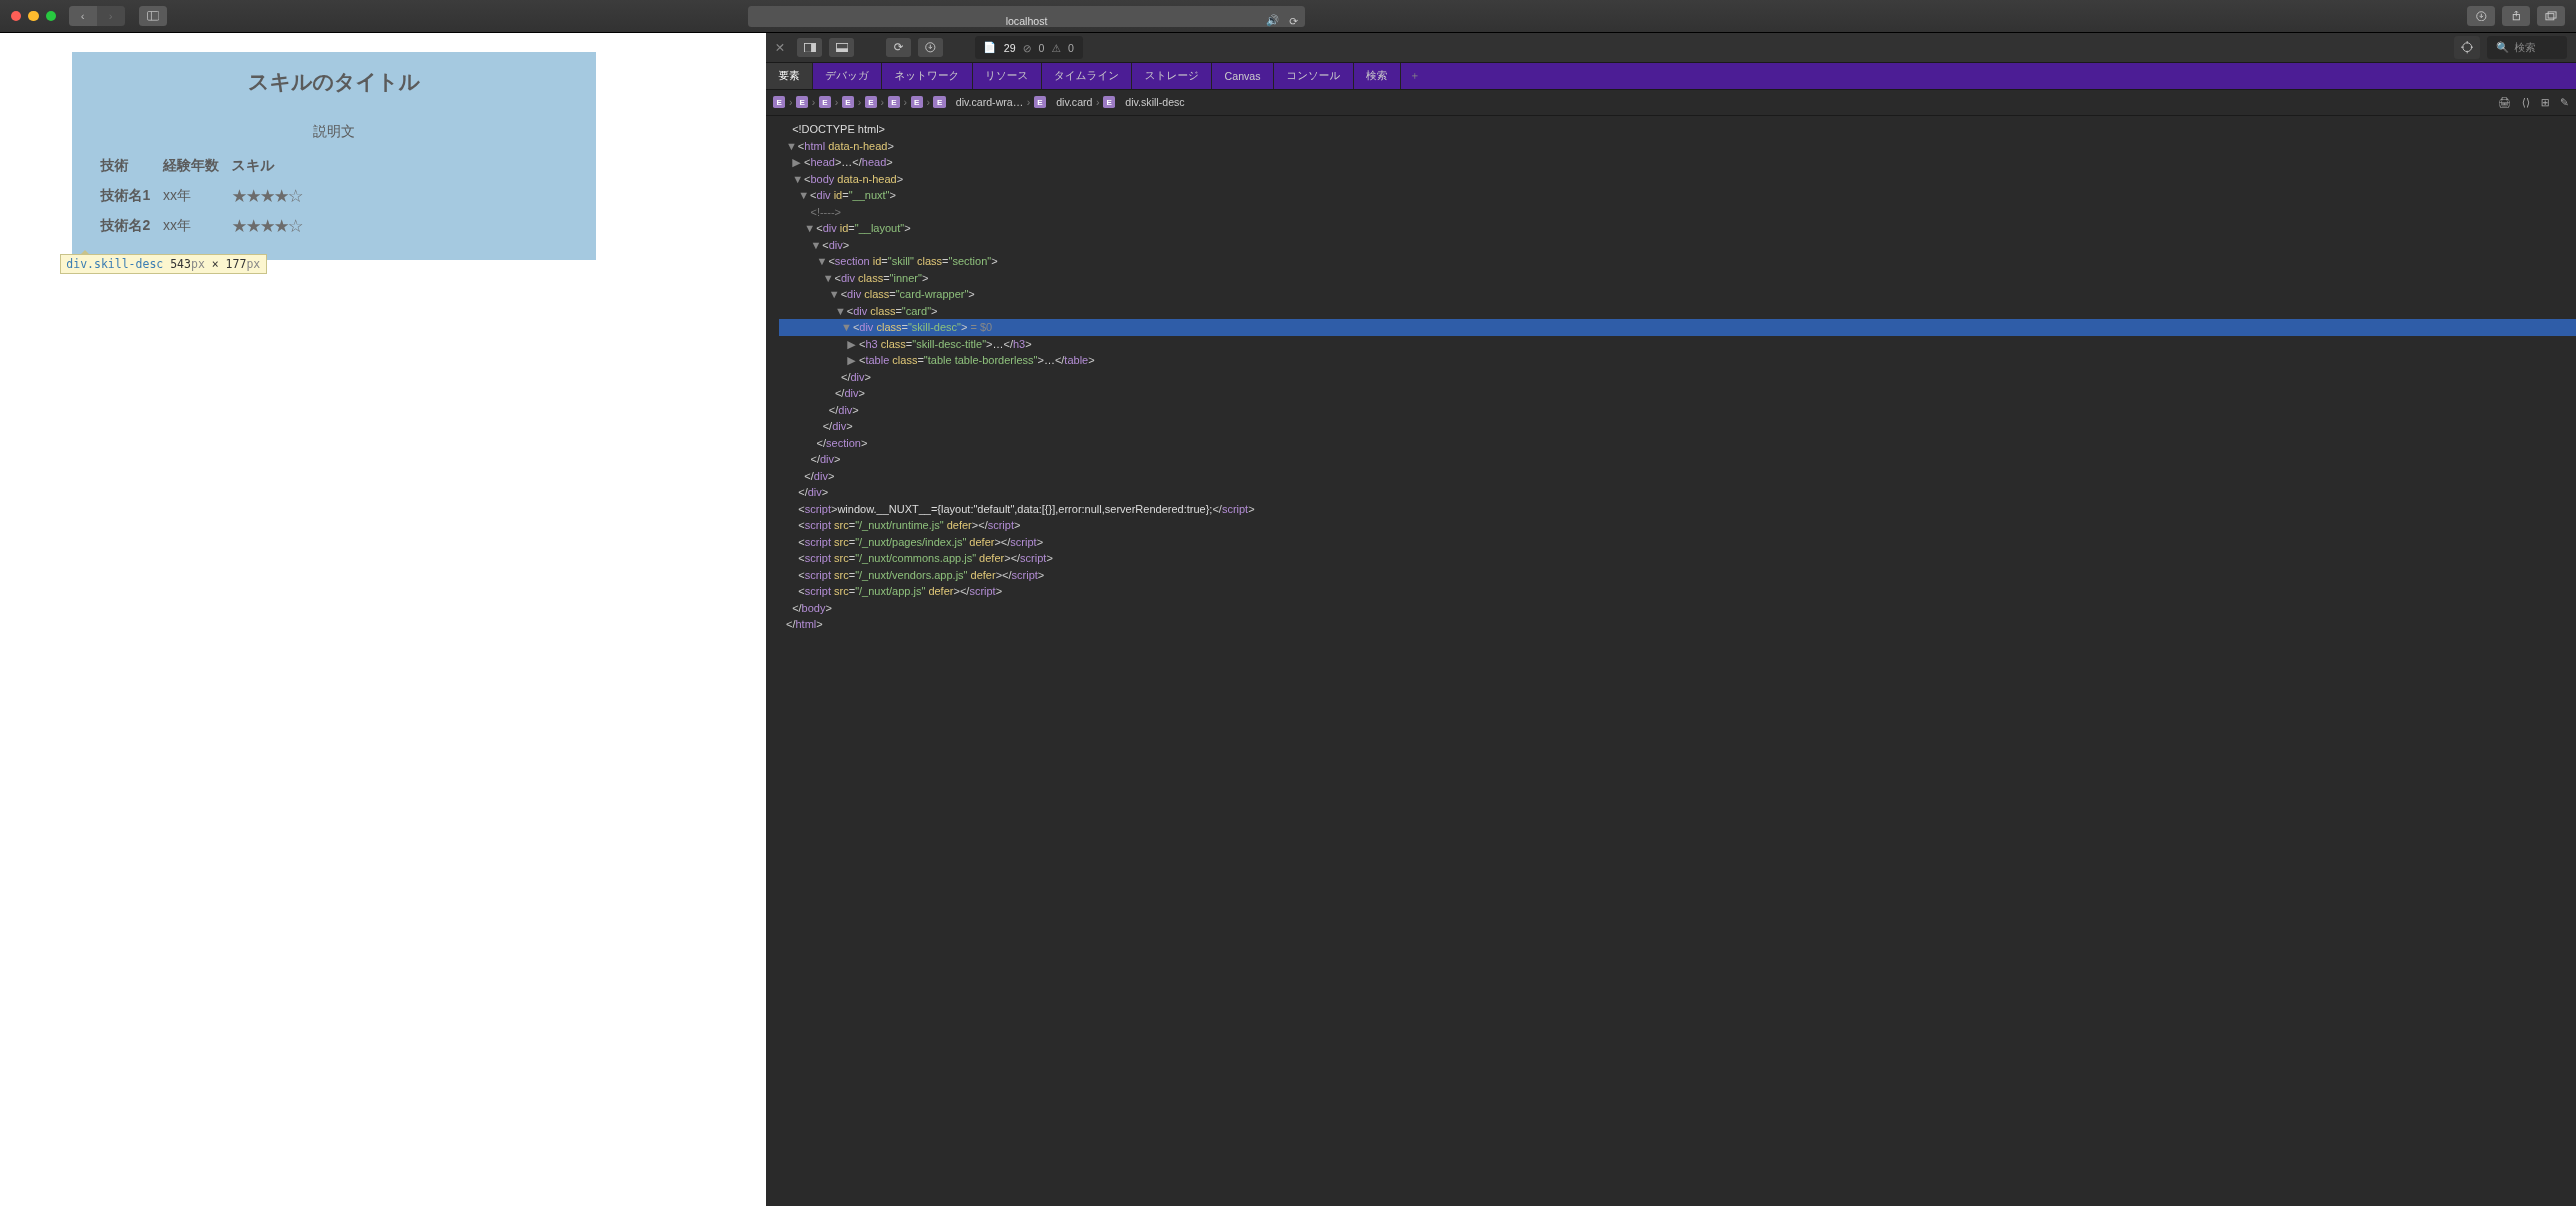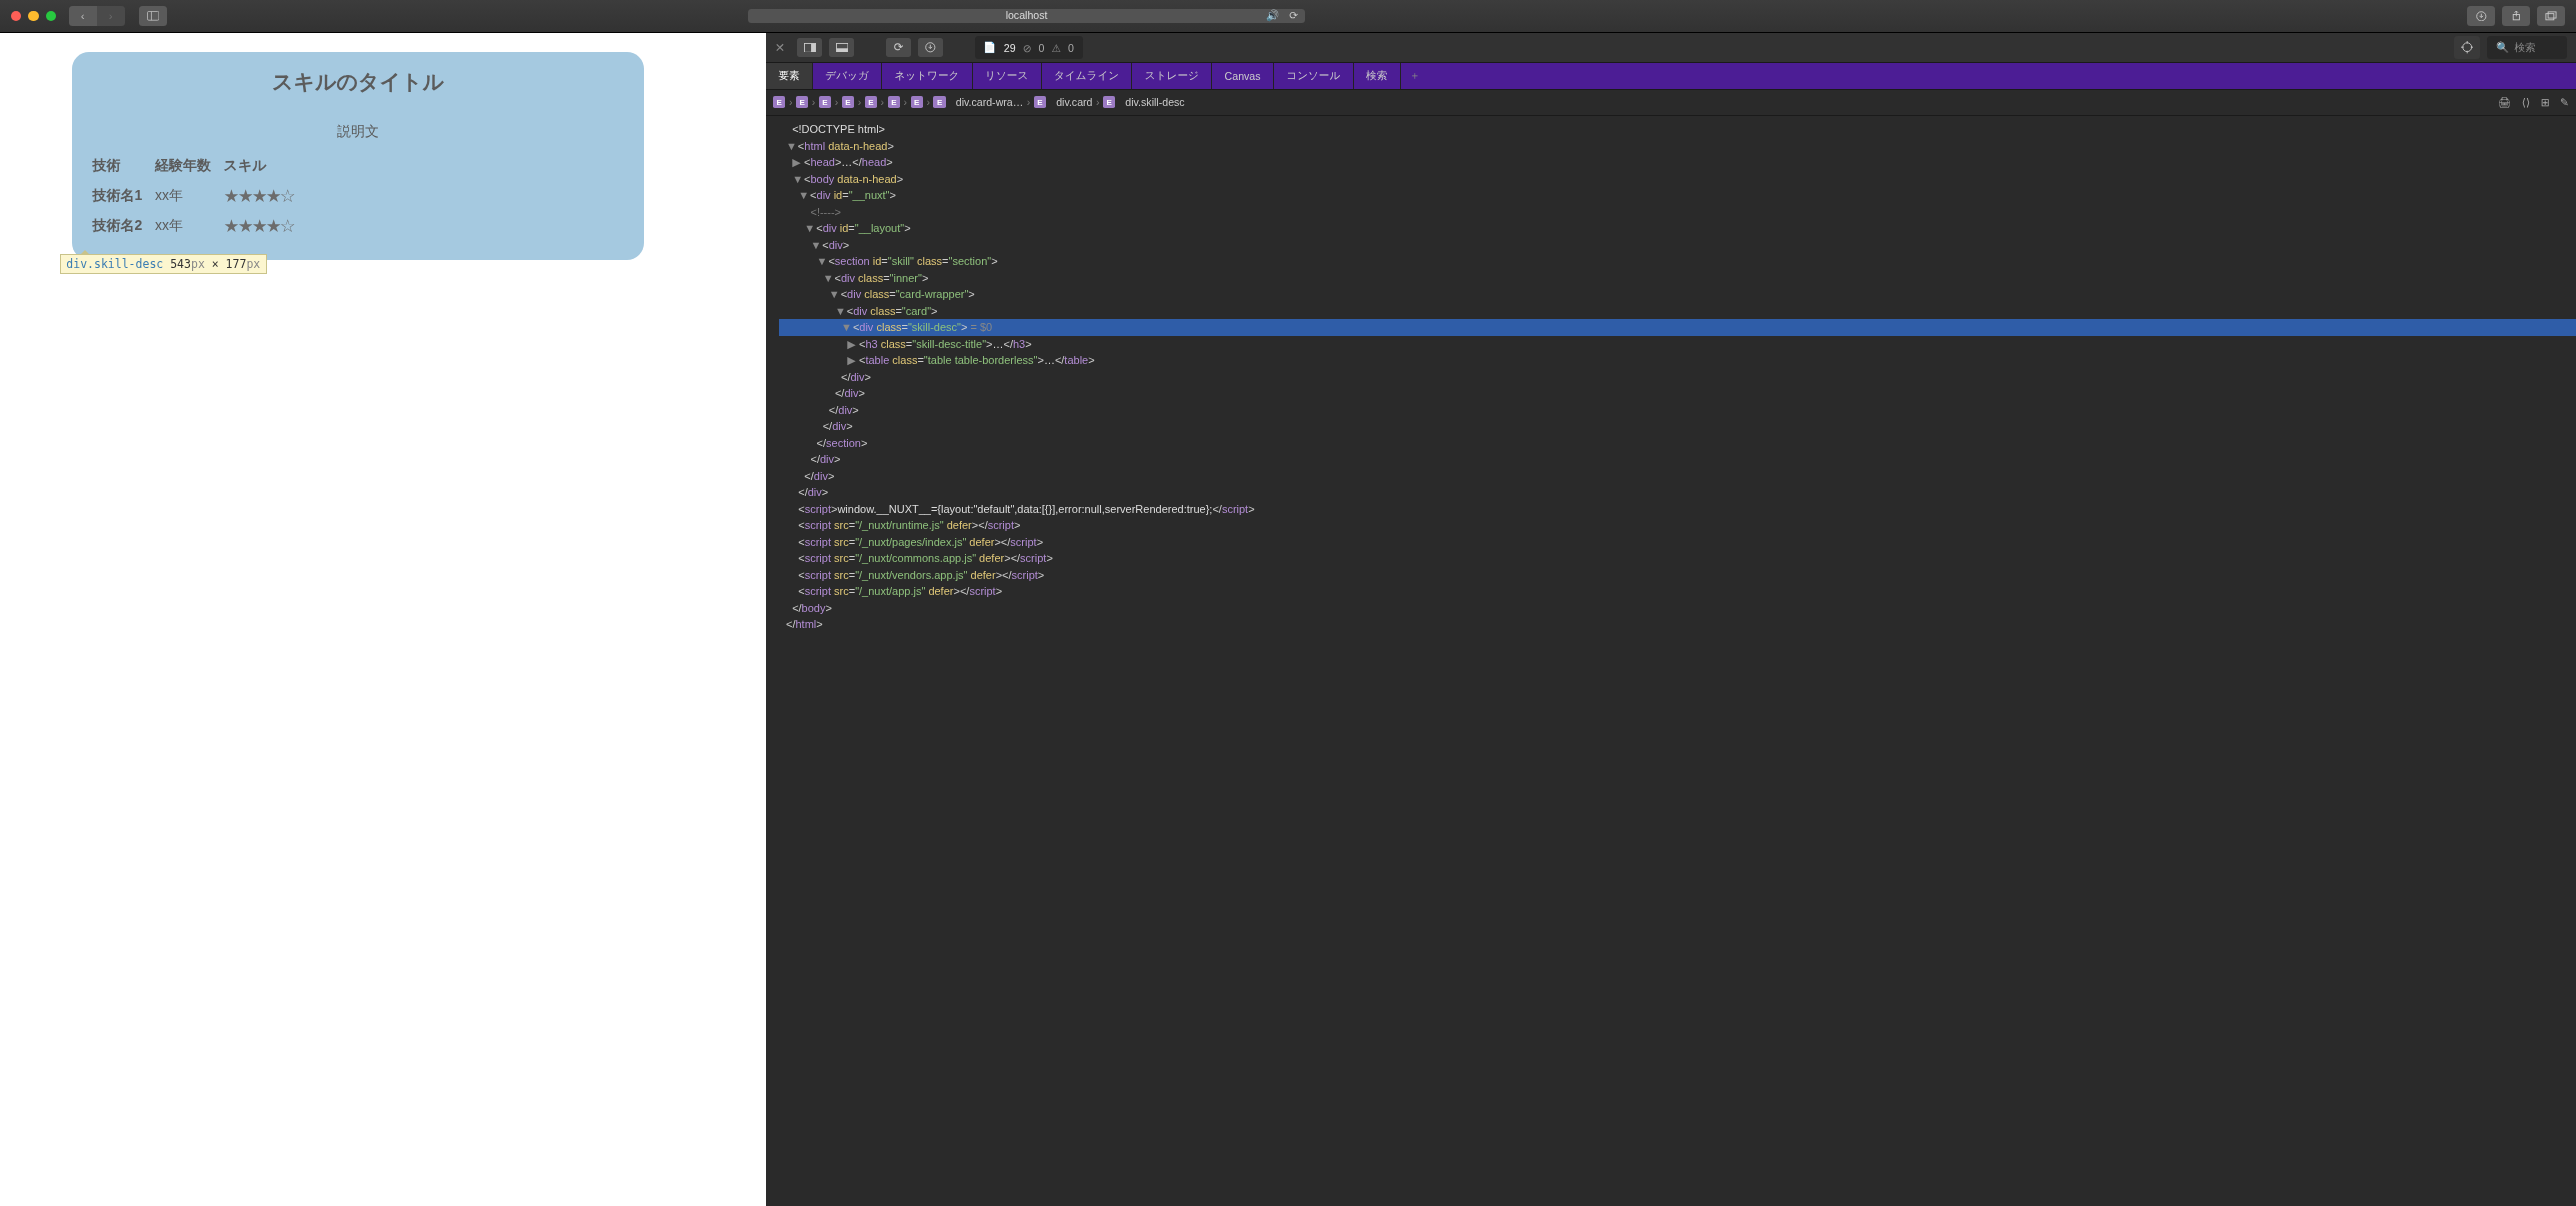--- a/index.html
+++ b/index.html
@@ -7,33 +7,33 @@
 
 
 .titlebar { height:33px; background:linear-gradient(#3c3c3c,#323232); display:flex; align-items:center; padding:0 10.6px; color:#ccc; font-size:11.5px; border-bottom:0.9px solid #000; }
 .traffic { display:flex; gap:7px; margin-right:12.4px; }
 .dot { width:10.6px; height:10.6px; border-radius:50%; }
 .dot.r { background:#ff5f57; } .dot.y { background:#febc2e; } .dot.g { background:#28c840; }
 .navbtns { display:flex; margin-right:8.8px; }
 .navbtn { width:28px; height:19.4px; background:#5a5a5a; display:flex; align-items:center; justify-content:center; color:#b8b8b8; }
 .navbtn:first-child { border-radius:3.5px 0 0 3.5px; } .navbtn:last-child { border-radius:0 3.5px 3.5px 0; background:#4a4a4a; color:#6a6a6a; }
 .sidebarbtn { width:28px; height:19.4px; background:#5a5a5a; border-radius:3.5px; display:flex; align-items:center; justify-content:center; color:#b8b8b8; margin-left:5.3px; }
-.addr { flex:0 0 557px; height:14px; background:#535353; border-radius:3.5px; margin:0 auto; display:flex; align-items:flex-start; justify-content:center; color:#ddd; font-size:10.6px; position:relative; }
+.addr { flex:0 0 557px; height:21px; background:#535353; border-radius:3.5px; margin:0 auto; display:flex; align-items:flex-end; justify-content:center; color:#ddd; font-size:10.6px; position:relative; }
 .addr .vol { position:absolute; right:25px; font-size:10.6px; color:#e8a53c; }
 .addr .refresh { position:absolute; right:7px; color:#ccc; }
 .rightbtns { display:flex; gap:7px; margin-left:auto; }
 .rightbtn { width:28px; height:19.4px; background:#5a5a5a; border-radius:3.5px; display:flex; align-items:center; justify-content:center; color:#ccc; }
 
 
 .main { display:flex; height:calc(100% - 33px); }
 .pageview { width:766px; background:#fff; position:relative; overflow:hidden; }
 .devtools { flex:1; background:#2a2a2a; display:flex; flex-direction:column; color:#ccc; font-size:11.5px; }
 
 
-.skill-card { margin:19.4px 0 0 72px; width:572px; background:#a5c9e0; padding:16px 8px; color:#5b5b5b; position:relative;border-radius:17px; }
+.skill-card { margin:19.4px 0 0 72px; width:524px; background:#a5c9e0; padding:16px 16px; color:#5b5b5b; position:relative; }
 .skill-title { text-align:center; font-size:21px; font-weight:600; margin-bottom:26.5px; }
 .skill-desc-p { text-align:center; font-size:14px; margin-bottom:10.6px; }
 .skill-table { margin-left:10.6px; font-size:14px; }
 .skill-table th { font-weight:600; padding:3.5px 10.6px 7px 0; text-align:left; }
 .skill-table td { padding:1.8px 10.6px 5.3px 0; }
 .stars { color:#6c6c6c; font-size:17.7px; letter-spacing:-1.8px; }
 .inspect-tooltip { position:absolute; left:60px; top:221px; background:#fcf6cf; border:0.9px solid #c9c38a; padding:1.8px 5.3px; font-family:Menlo,monospace; font-size:11.5px; color:#333; white-space:nowrap; }
 .inspect-tooltip::before { content:''; position:absolute; top:-5.3px; left:19.4px; border:5.3px solid transparent; border-bottom-color:#c9c38a; border-top:none; }
 .inspect-tooltip .sel { color:#3b7db3; } .inspect-tooltip .dim { color:#333; } .inspect-tooltip .unit { color:#888; }
 

